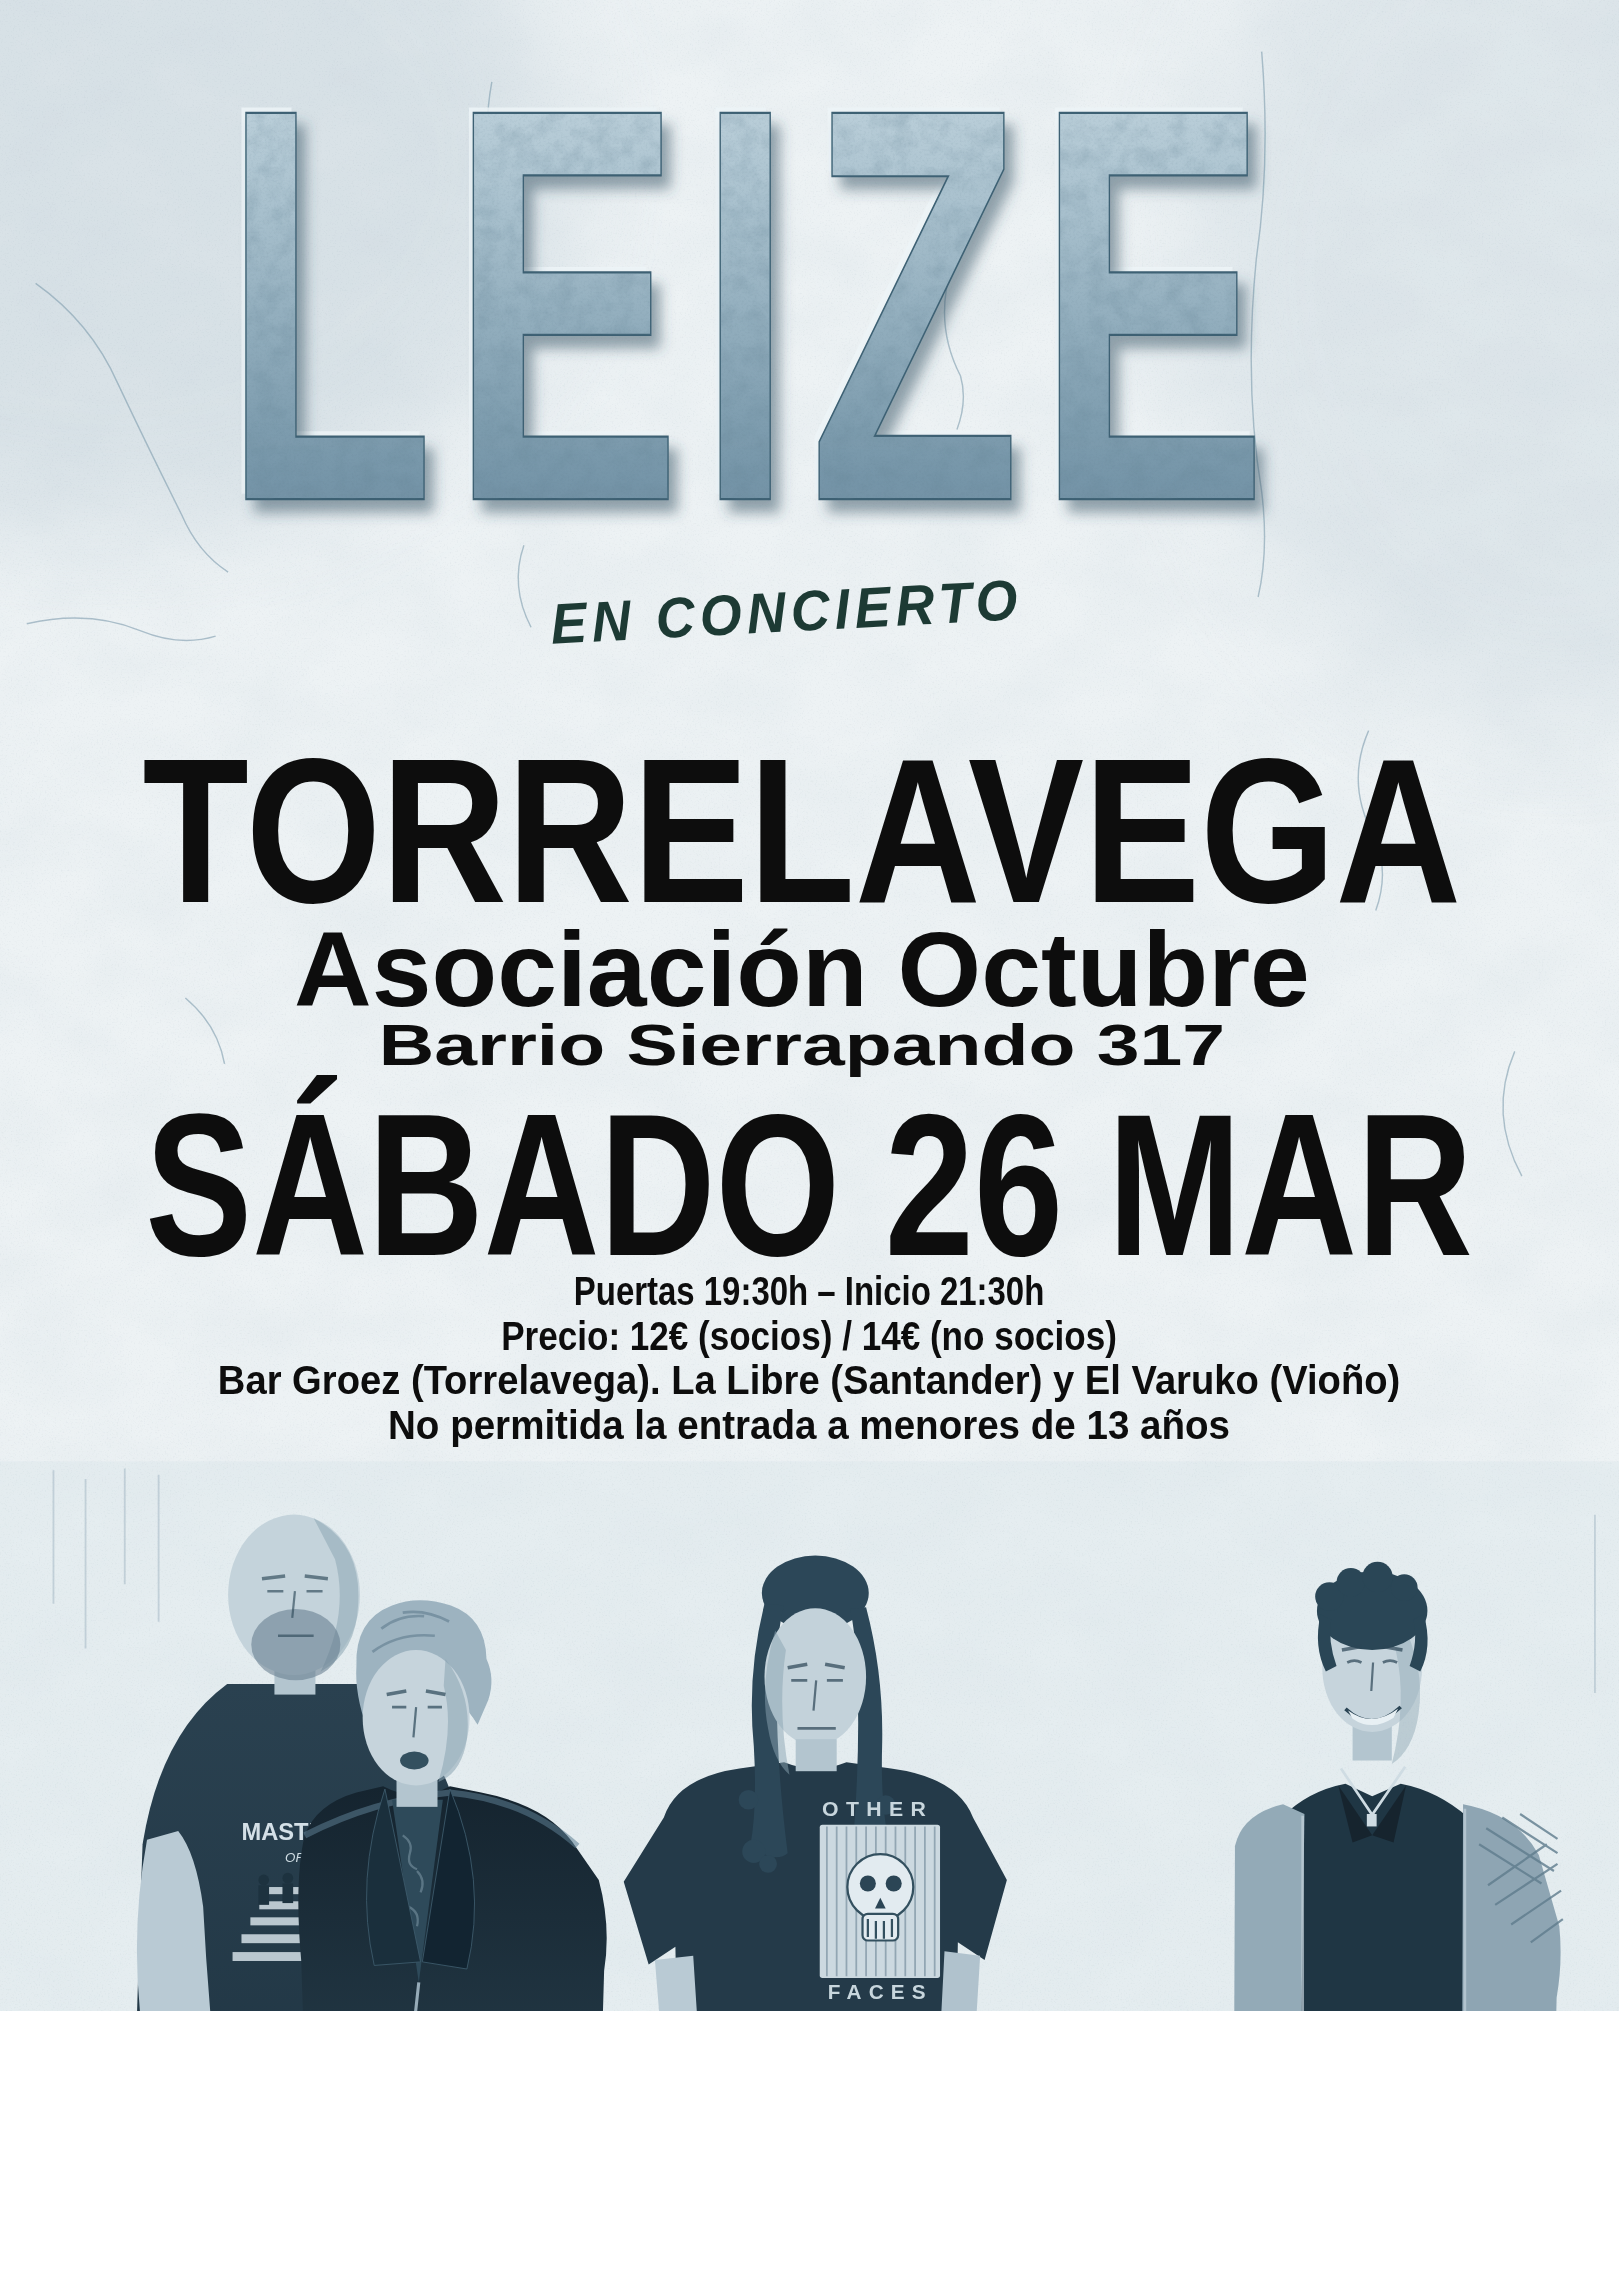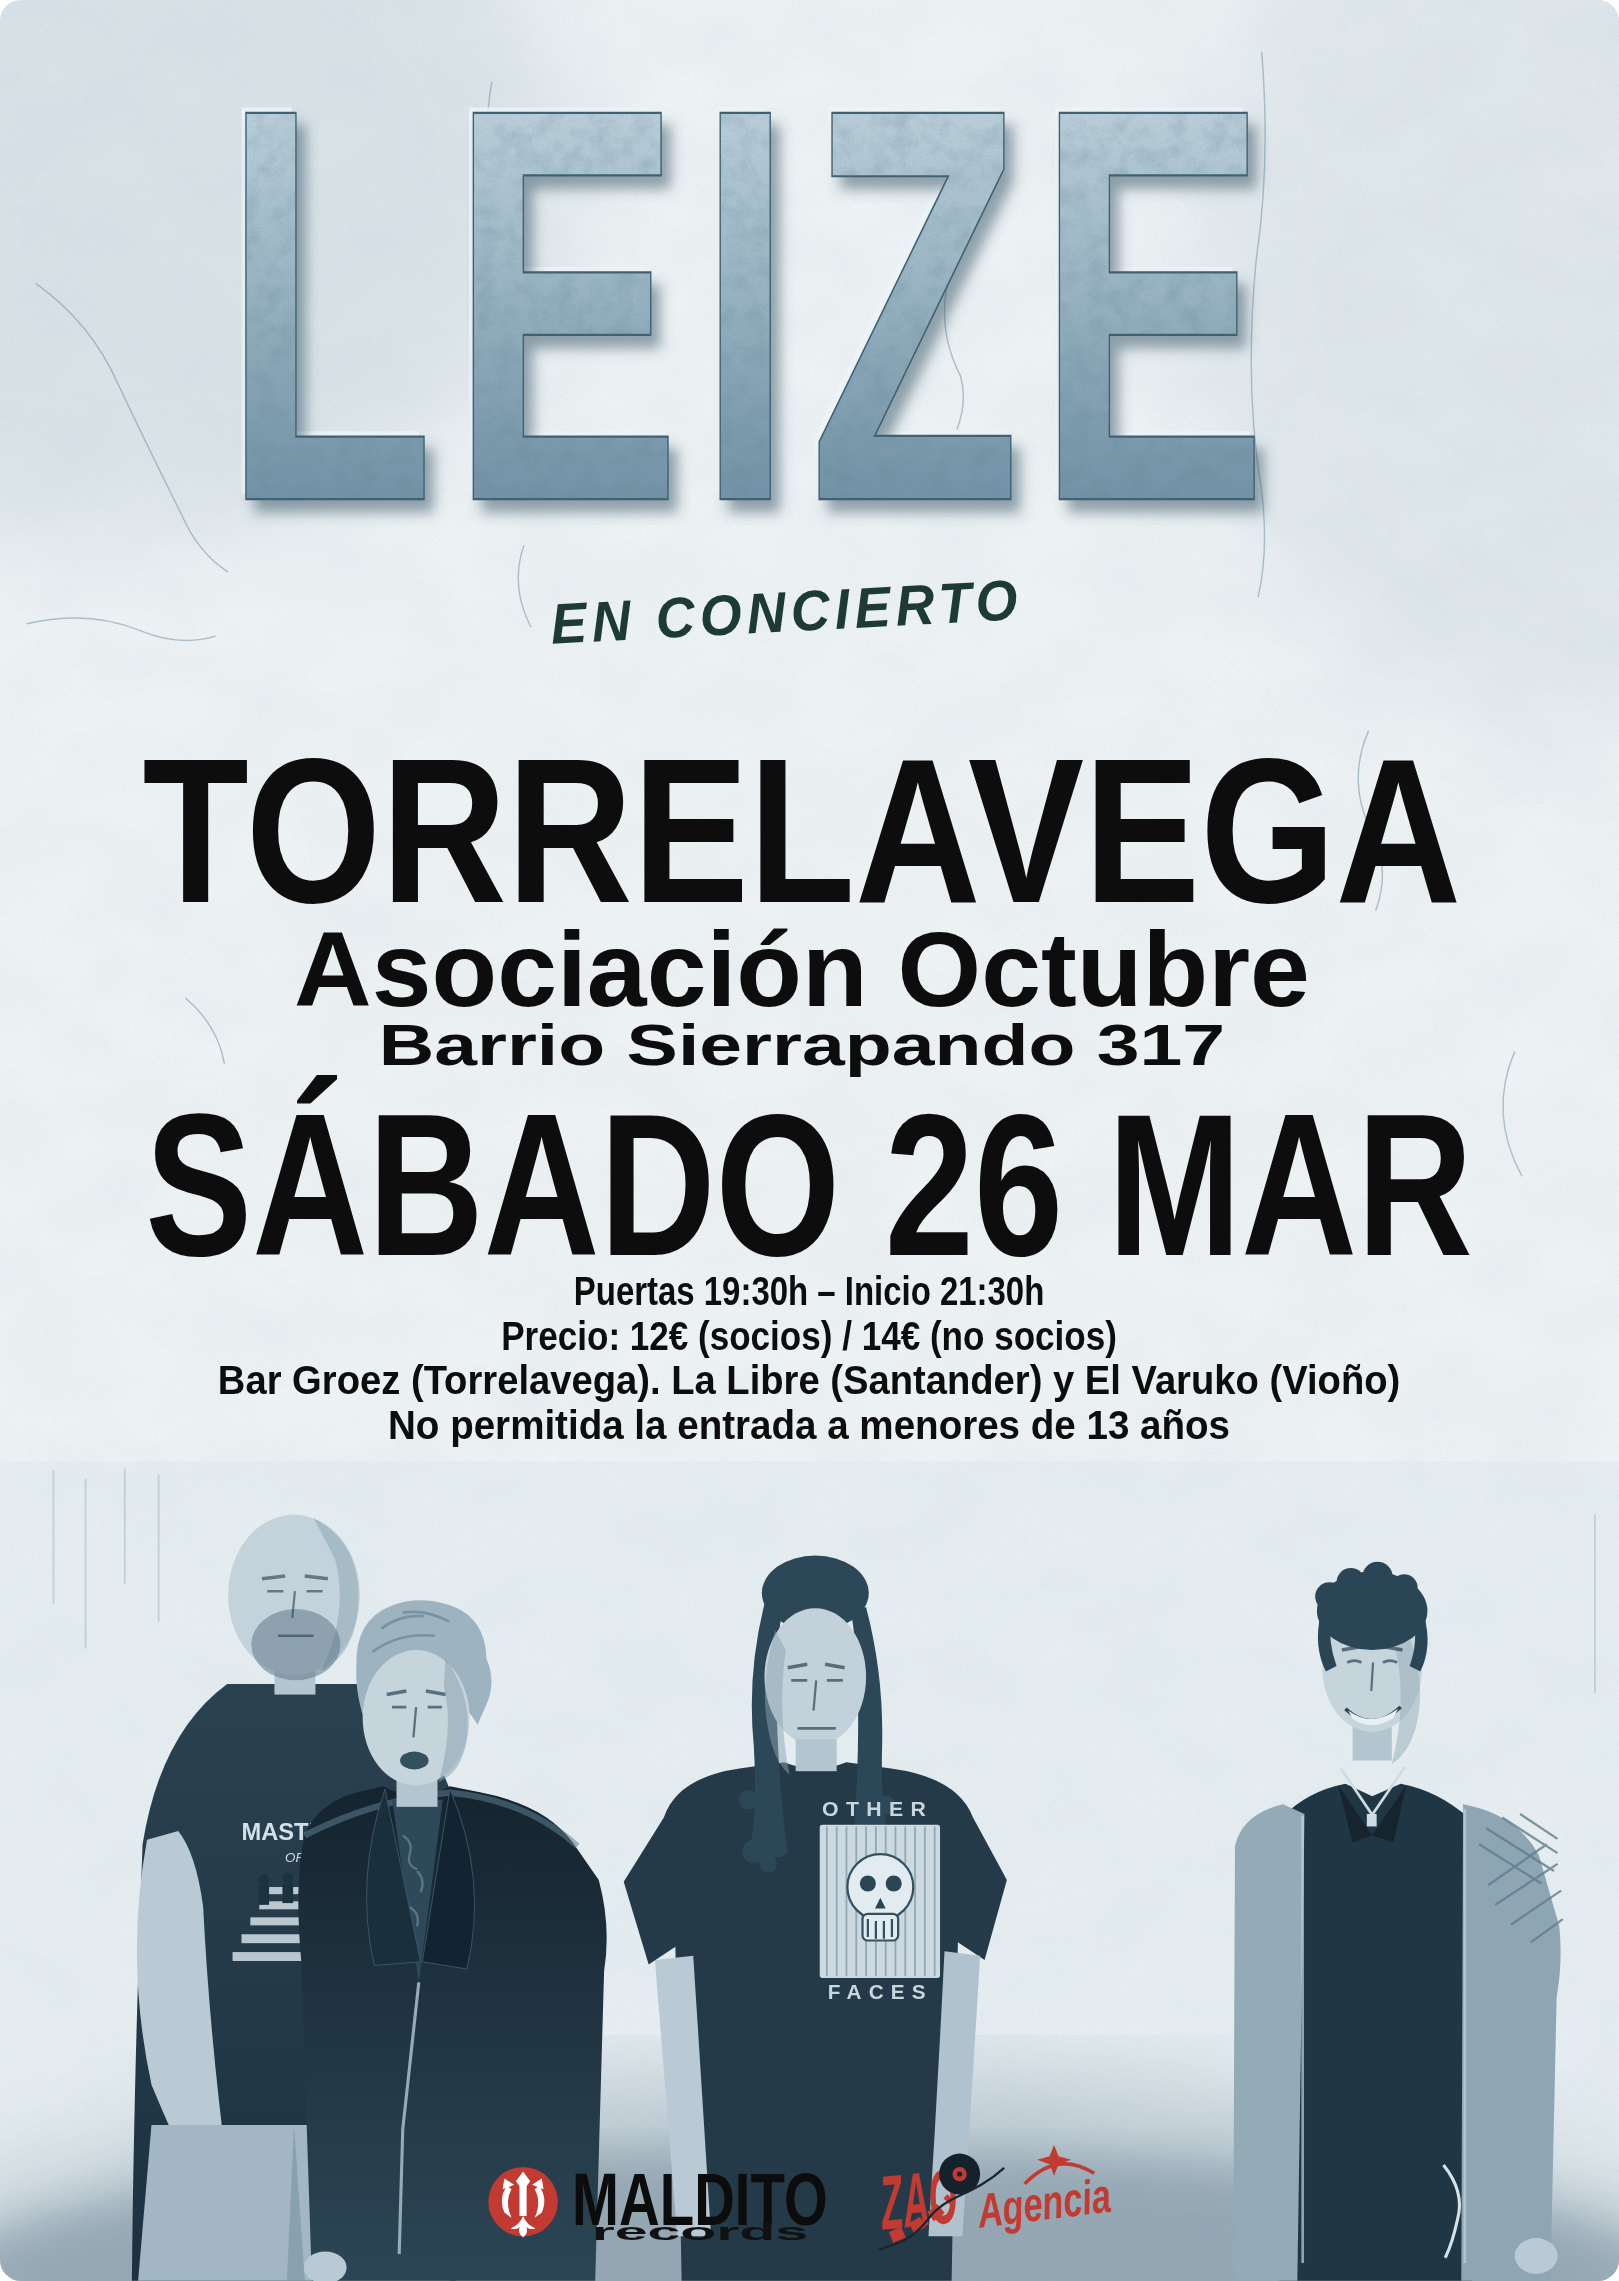--- a/index.html
+++ b/index.html
@@ -1,17 +1,17 @@
 <!DOCTYPE html>
 <html style="font-size:14.3px"><head>
 <meta charset="utf-8">
 <style>
   html,body{margin:0;padding:0;background:#ffffff;}
-  .poster{position:relative;width:1619px;height:2281px;overflow:hidden;background:#edf2f4;
-          font-family:"Liberation Sans", sans-serif;border-radius:21px;}
+  .poster{position:relative;width:1619px;height:2011px;overflow:hidden;background:#edf2f4;
+          font-family:"Liberation Sans", sans-serif;}
   .layer{position:absolute;left:0;top:0;}
   svg text{font-family:"Liberation Sans", sans-serif;}
   .ink{fill:#0d0d0d;}
   .bold{font-weight:bold;}
   .ital{font-style:italic;}
 </style>
 </head>
 <body>
 
 <div class="poster">

